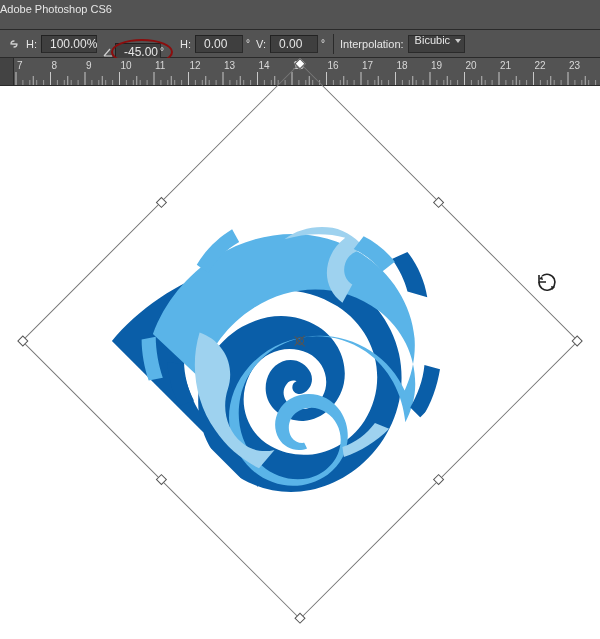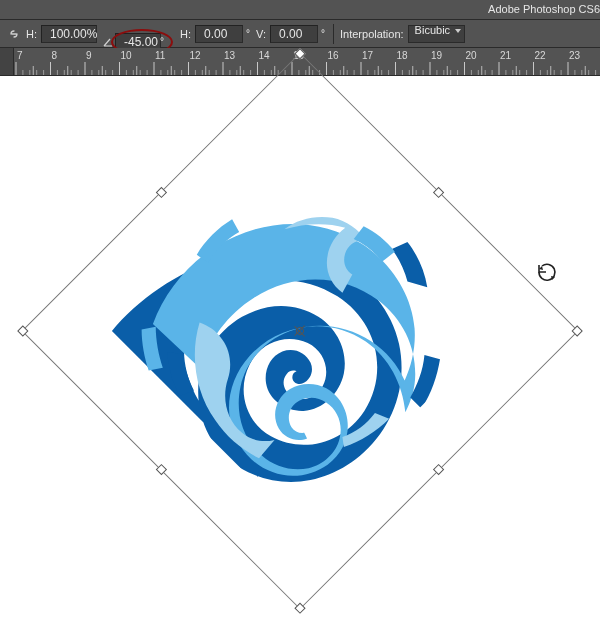--- a/index.html
+++ b/index.html
@@ -1,22 +1,22 @@
 <!DOCTYPE html>
 <html><head>
 <meta charset="utf-8">
 <style>
   * { box-sizing: border-box; margin: 0; padding: 0; }
   html, body { width: 600px; height: 639px; overflow: hidden; font-family: Arial, Helvetica, sans-serif; background: #fff; }
   .title-bar {
-    height: 20px;
+    height: 30px;
     background: #535353;
     color: #e6e6e6;
     font-size: 11px;
-    text-align: right;
+    text-align: left;
     line-height: 18px;
     border-bottom: 1px solid #2a2a2a;
   }
   .options-bar {
     height: 28px;
     background: #535353;
     display: flex;
     align-items: center;
     padding: 0 6px;
     border-bottom: 1px solid #2a2a2a;

